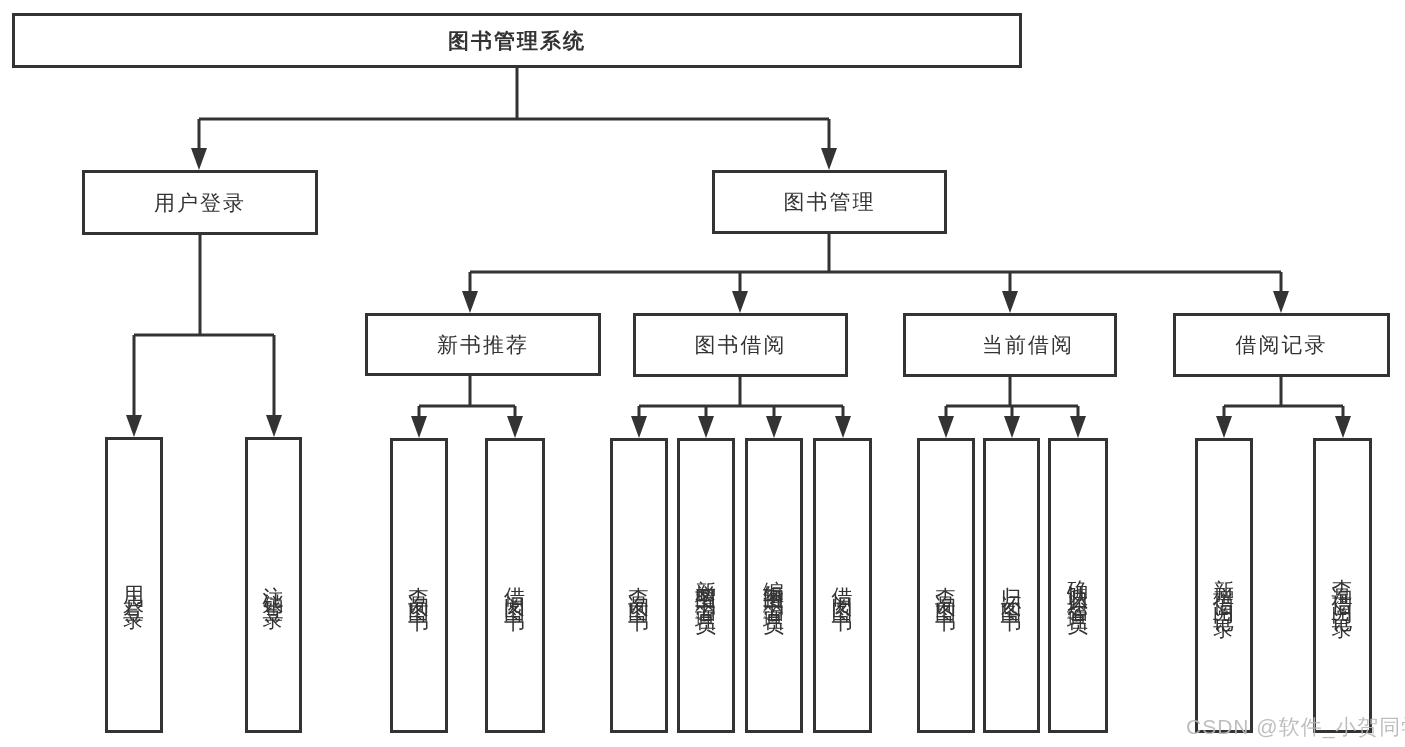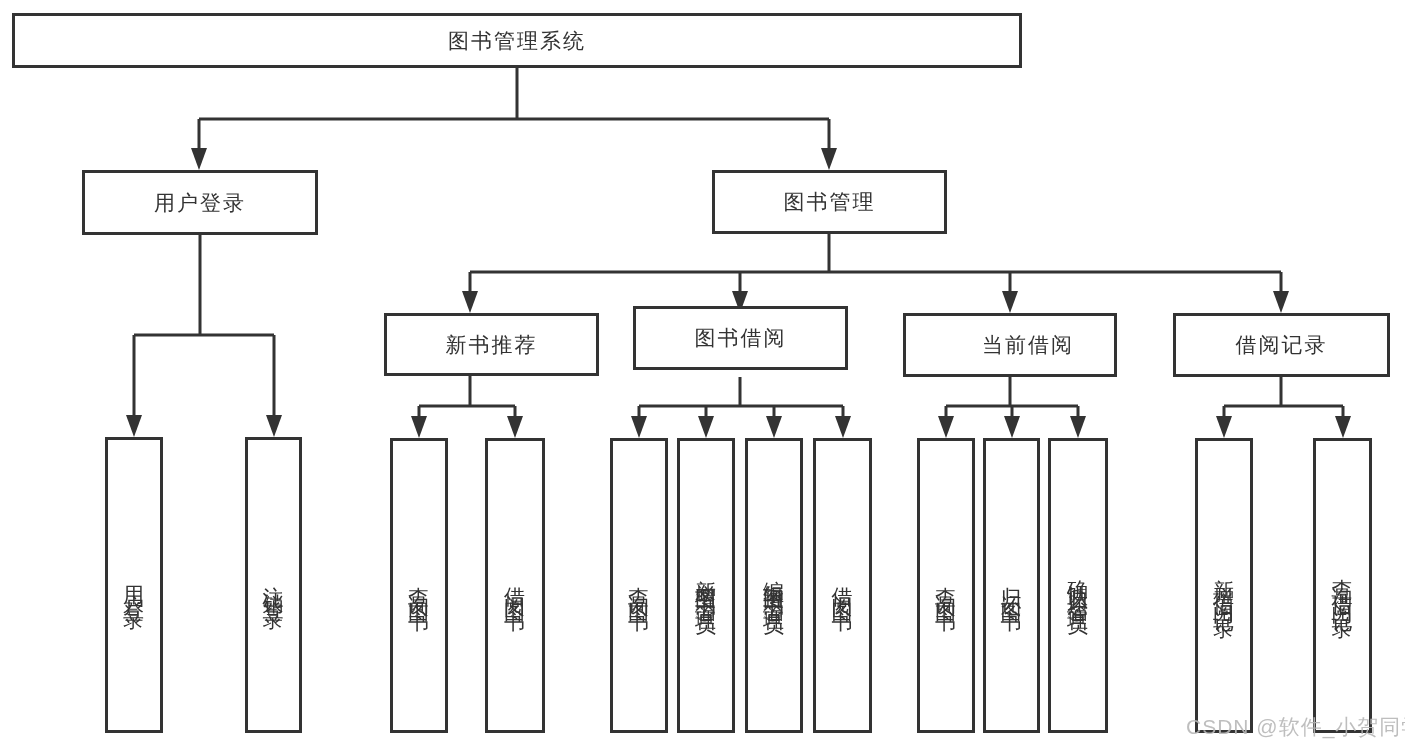--- a/index.html
+++ b/index.html
@@ -100,27 +100,27 @@
     <path class="edge" d="M1010,377 L1010,406 M946,406 L1078,406 M946,406 L946,416 M1012,406 L1012,416 M1078,406 L1078,416"></path>
     <polygon class="arrowhead" points="938,416 954,416 946,438"></polygon>
     <polygon class="arrowhead" points="1004,416 1020,416 1012,438"></polygon>
     <polygon class="arrowhead" points="1070,416 1086,416 1078,438"></polygon>
 
     <path class="edge" d="M1281,377 L1281,406 M1224,406 L1343,406 M1224,406 L1224,416 M1343,406 L1343,416"></path>
     <polygon class="arrowhead" points="1216,416 1232,416 1224,438"></polygon>
     <polygon class="arrowhead" points="1335,416 1351,416 1343,438"></polygon>
   </svg>
 
-  <div class="hnode" style="left:12px; top:13px; width:1010px; height:55px;">图书管理系统</div>
+  <div class="hnode" style="left:12px; top:13px; width:1010px; height:55px;font-weight:bold;">图书管理系统</div>
 
   <div class="hnode" style="left:82px; top:170px; width:236px; height:65px;">用户登录</div>
   <div class="hnode" style="left:712px; top:170px; width:235px; height:64px;">图书管理</div>
 
-  <div class="hnode" style="left:384px; top:313px; width:215px; height:63px;">新书推荐</div>
-  <div class="hnode" style="left:633px; top:306px; width:215px; height:64px;">图书借阅</div>
+  <div class="hnode" style="left:365px; top:313px; width:236px; height:63px;">新书推荐</div>
+  <div class="hnode" style="left:633px; top:313px; width:215px; height:64px;">图书借阅</div>
   <div class="hnode" style="left:903px; top:313px; width:214px; height:64px;padding-left:36px;">当前借阅</div>
   <div class="hnode" style="left:1173px; top:313px; width:217px; height:64px;">借阅记录</div>
 
   <div class="vnode" style="left:105px; top:437px; width:58px; height:296px;">用户登录</div>
   <div class="vnode" style="left:245px; top:437px; width:57px; height:296px;">注销登录</div>
 
   <div class="vnode" style="left:390px; top:438px; width:58px; height:295px;">查询图书</div>
   <div class="vnode" style="left:485px; top:438px; width:60px; height:295px;">借阅图书</div>
 
   <div class="vnode" style="left:610px; top:438px; width:58px; height:295px;">查询图书</div>

